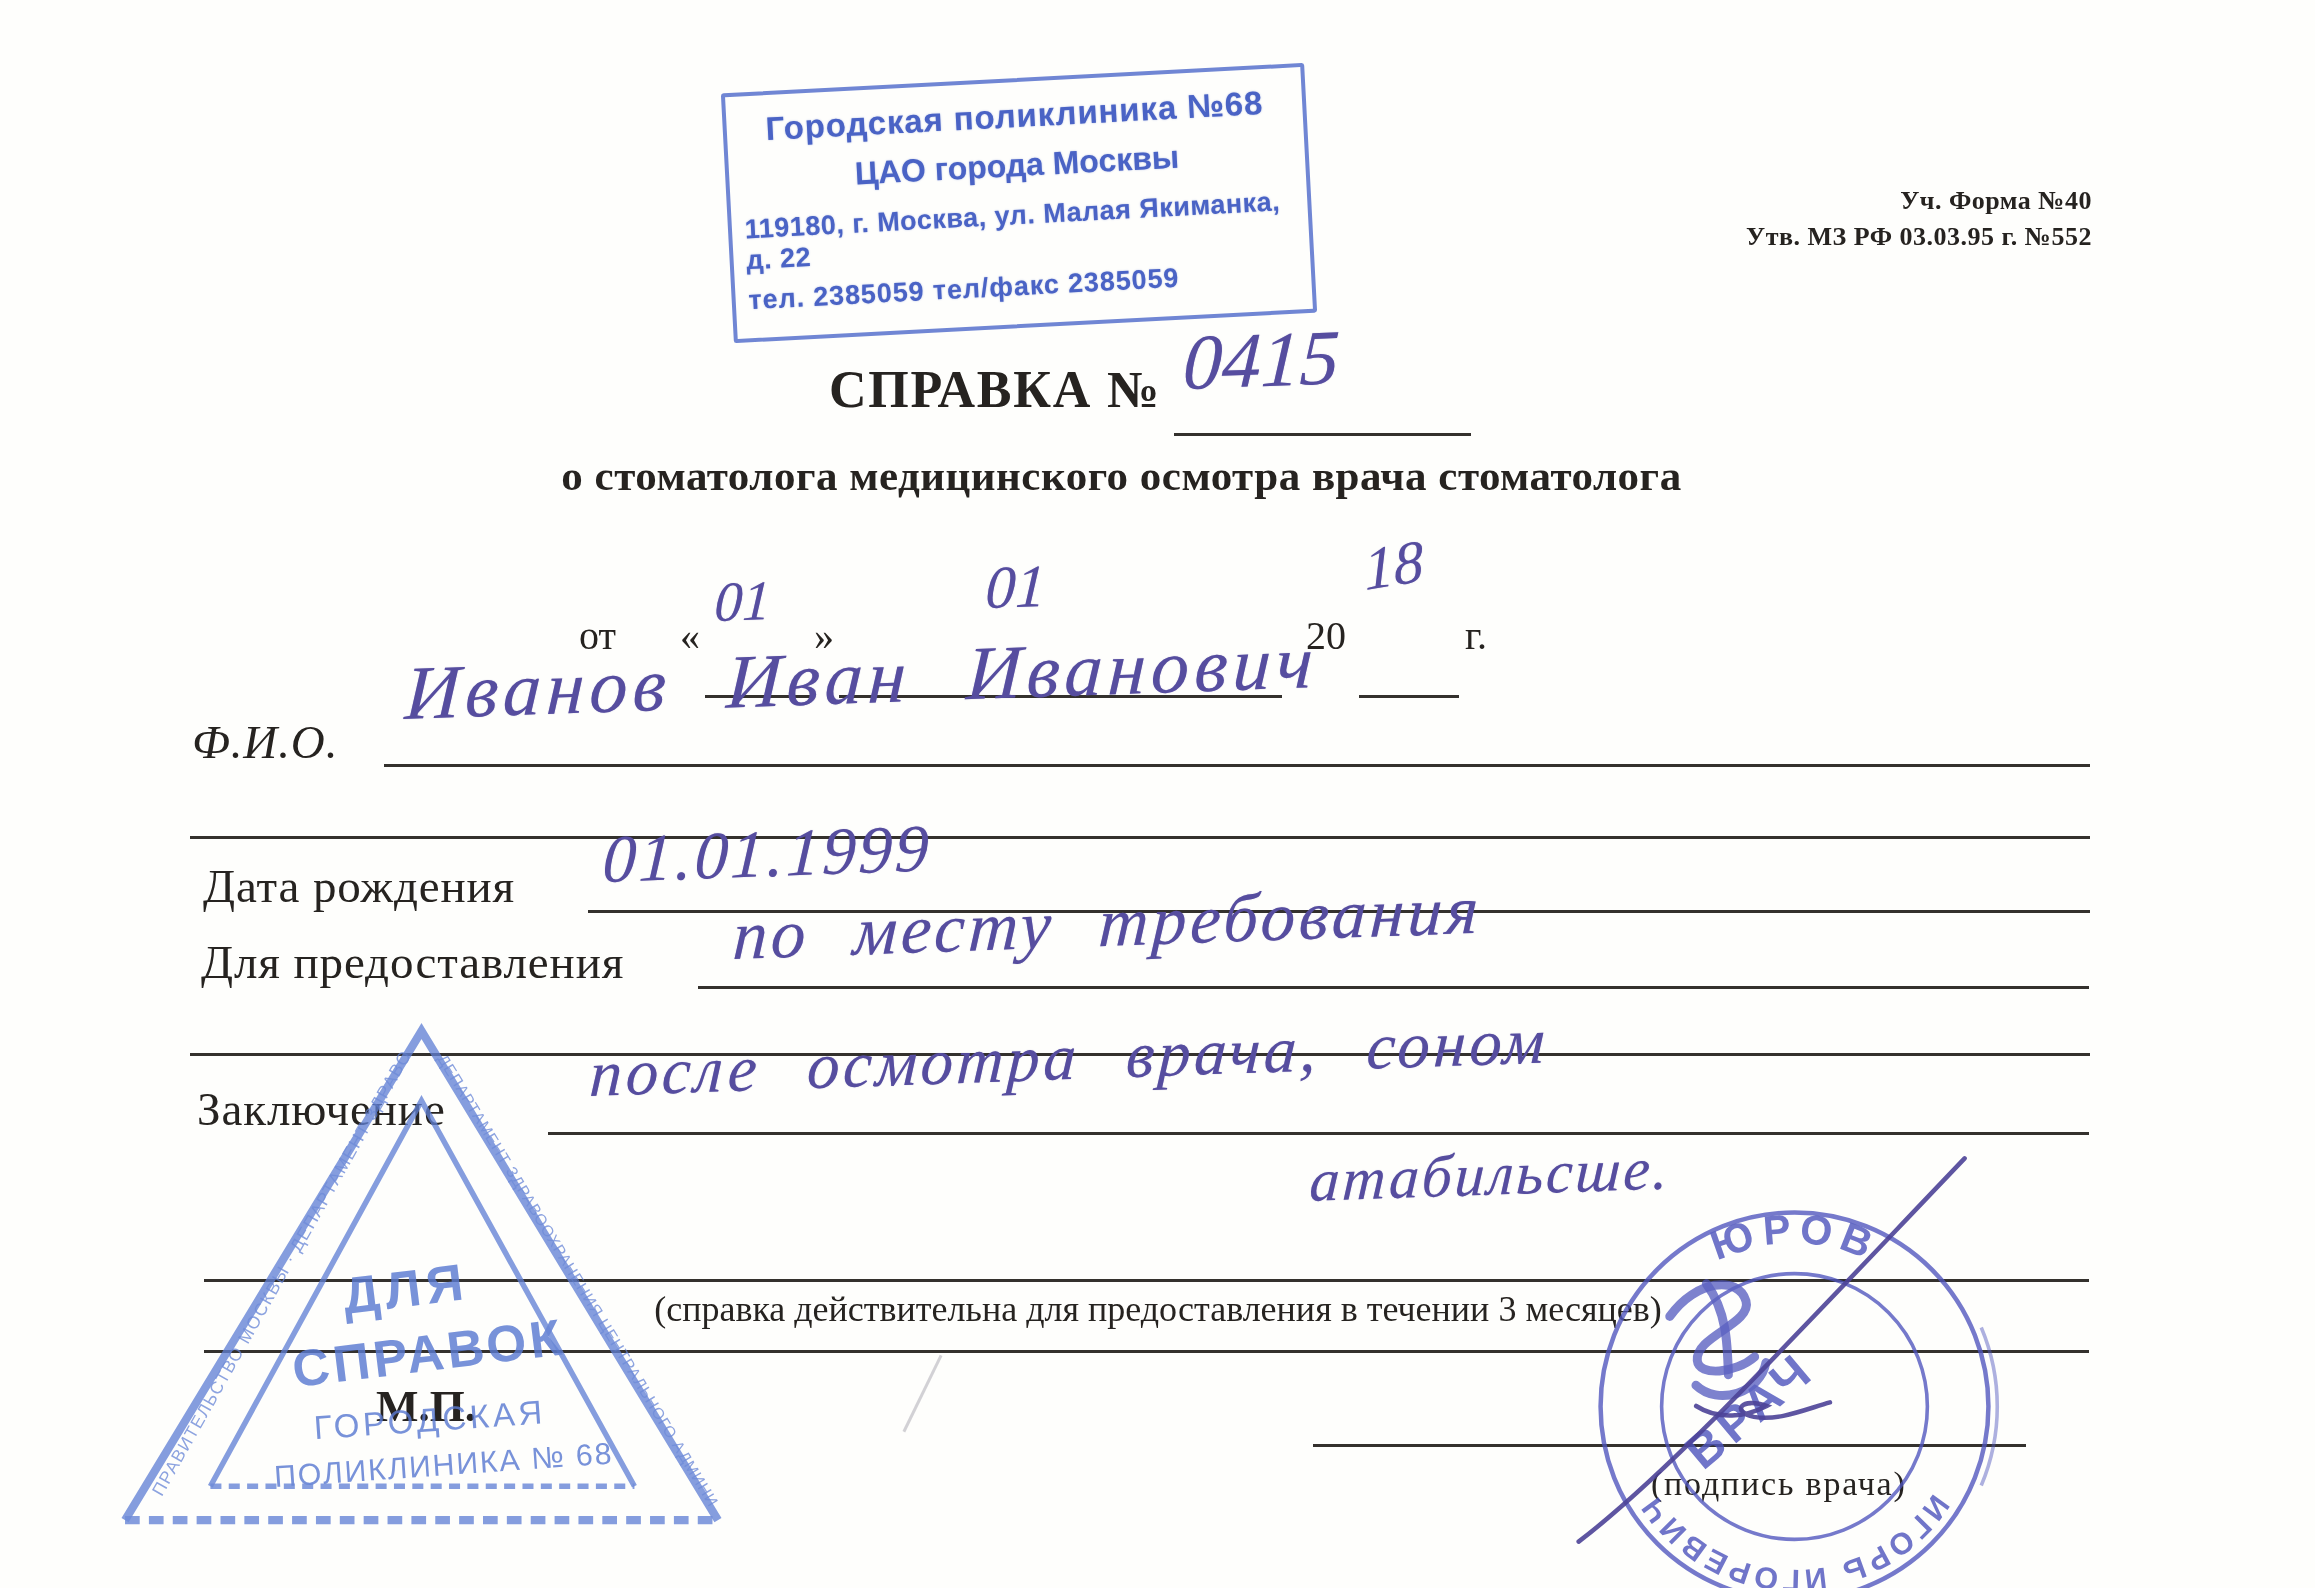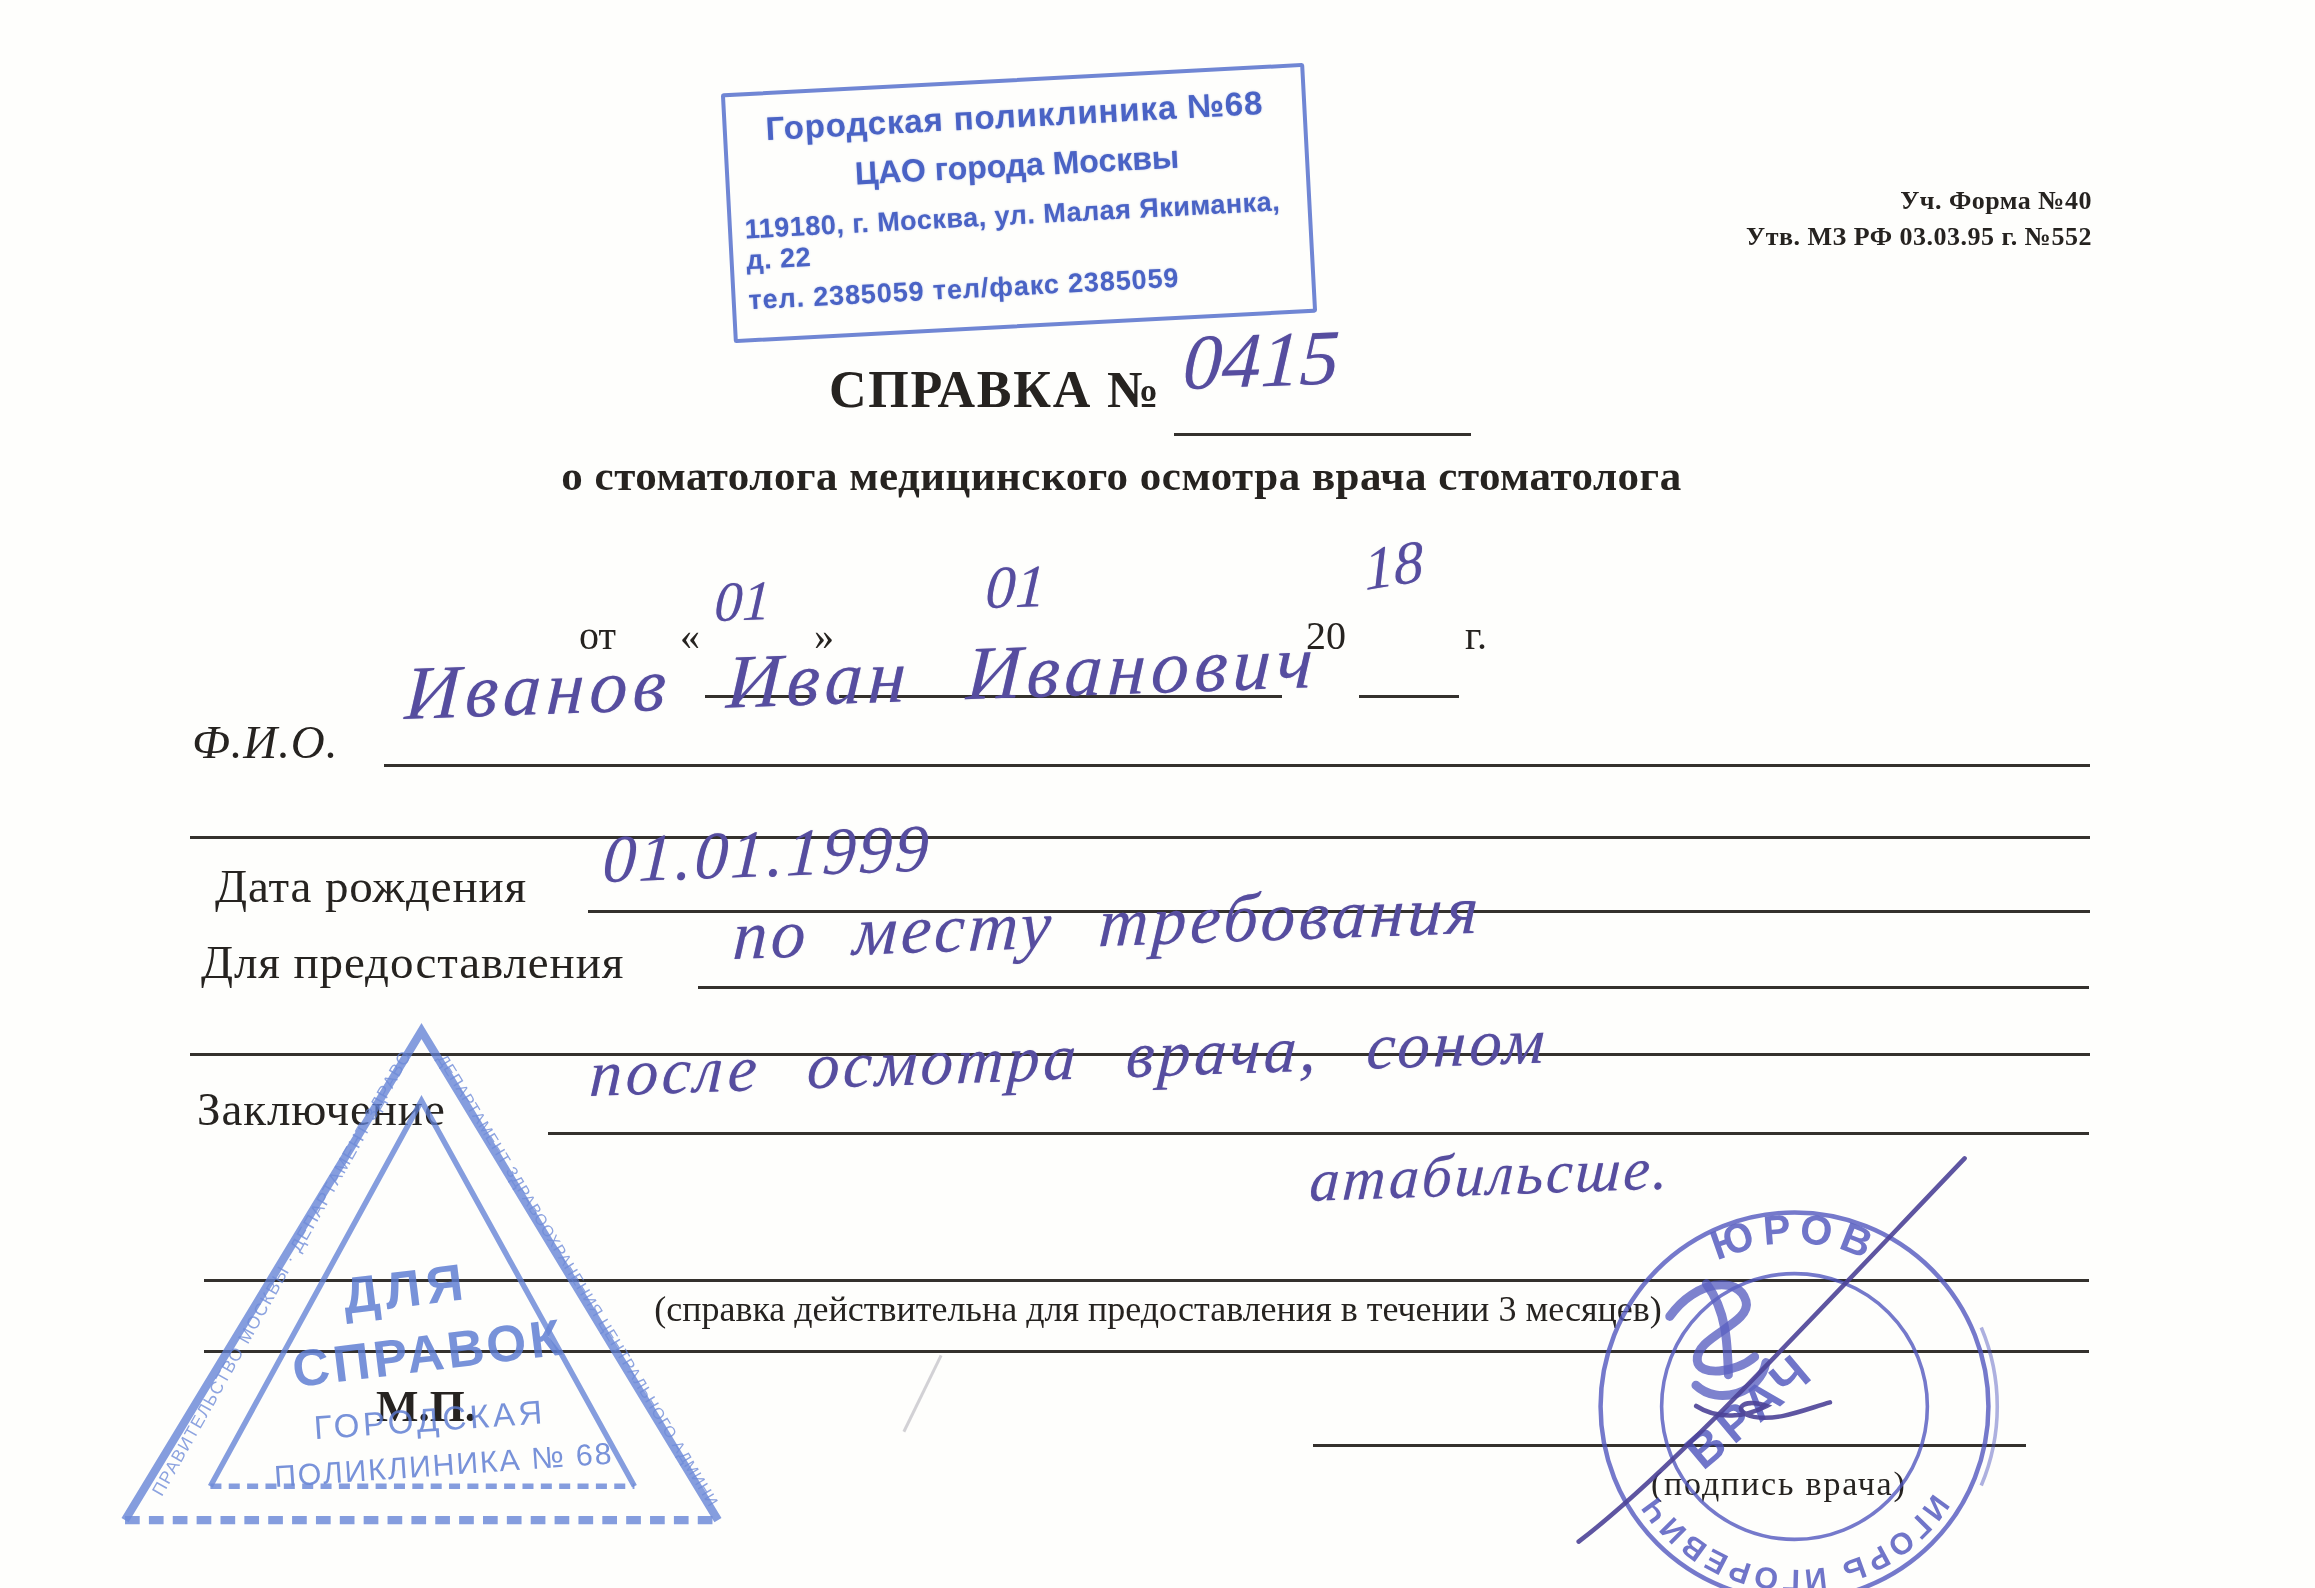--- a/index.html
+++ b/index.html
@@ -112,21 +112,21 @@
   <span class="hw hw-year">18</span>
   <div class="rule" style="left:1359px; top:695px; width:100px;"></div>
   <span class="printed" style="left:1465px; top:612px; font-size:40px;">г.</span>
 
   <div class="label" style="left:192px; top:715px;font-style:italic;">Ф.И.О.</div>
   <div class="hw hw-fio">Иванов Иван Иванович</div>
   <div class="rule" style="left:384px; top:764px; width:1706px;"></div>
 
   <div class="rule" style="left:190px; top:836px; width:1900px;"></div>
 
-  <div class="label" style="left:203px; top:859px;margin-left:12px;">Дата рождения</div>
+  <div class="label" style="left:203px; top:859px;">Дата рождения</div>
   <div class="hw hw-birth">01.01.1999</div>
   <div class="rule" style="left:588px; top:910px; width:1502px;"></div>
 
   <div class="label" style="left:201px; top:935px;">Для предоставления</div>
   <div class="hw hw-purpose">по месту требования</div>
   <div class="rule" style="left:698px; top:986px; width:1391px;"></div>
 
   <div class="rule" style="left:190px; top:1053px; width:1900px;"></div>
 
   <div class="label" style="left:197px; top:1082px;">Заключение</div>

